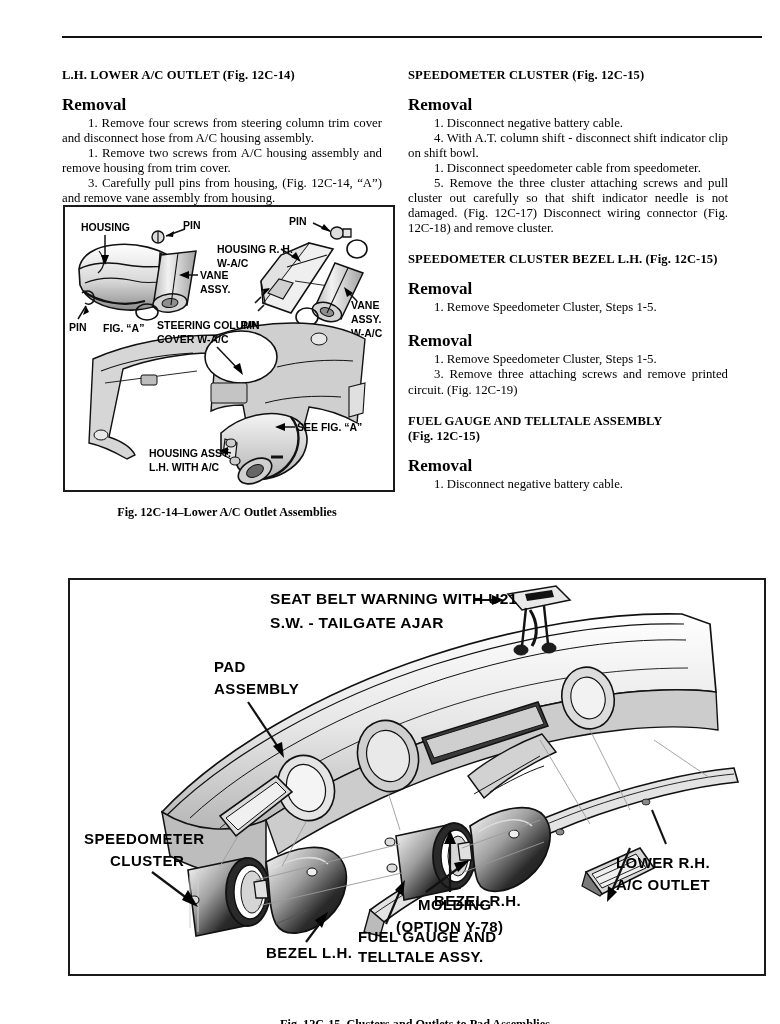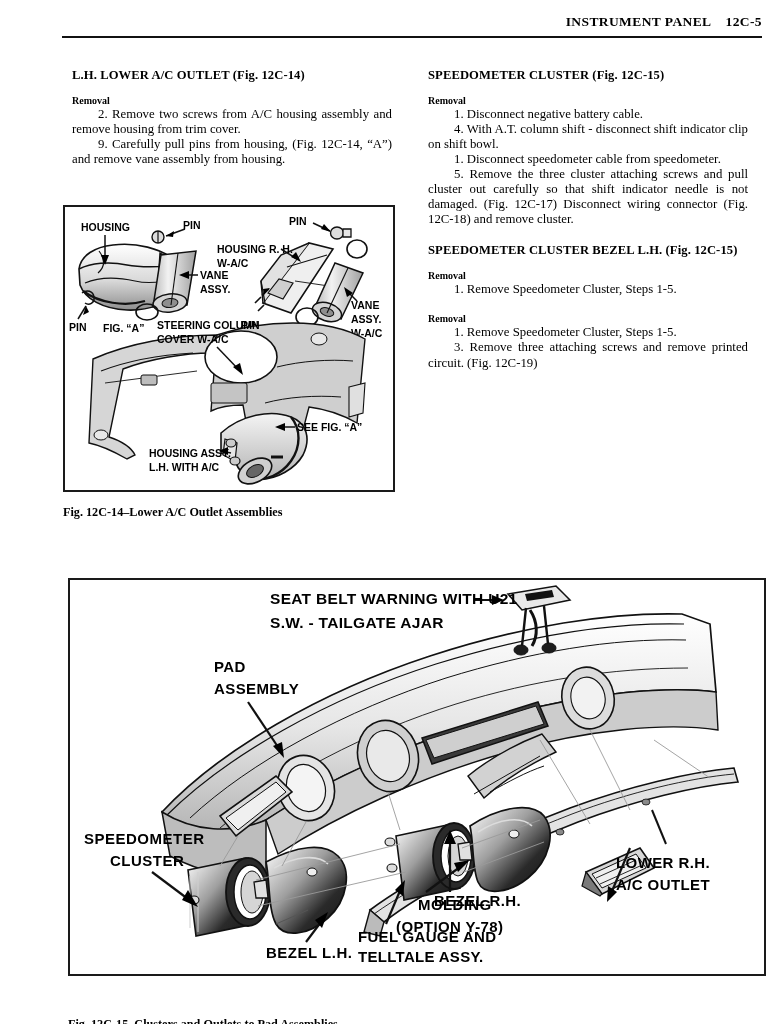--- a/index.html
+++ b/index.html
@@ -17,51 +17,51 @@
     font-weight:bold;font-size:13.5px;letter-spacing:.4px;
   }
   .runhead .sec{margin-left:14px;}
   .rule-top{
     position:absolute;left:62px;right:18px;top:36px;
     height:2px;background:#111;
   }
 
   
   .col{position:absolute;width:320px;}
-  .col-l{left:72px;top:68px;}
-  .col-r{left:428px;top:68px;}
+  .col-l{left:62px;top:68px;}
+  .col-r{left:408px;top:68px;}
 
   h2.head{
     font-family:"Liberation Serif",serif;
     font-weight:bold;font-size:12.6px;
     margin:0 0 11px 0;line-height:1.25;
     letter-spacing:.1px;
   }
   h3.sub{
     font-family:"Liberation Serif",serif;
-    font-weight:bold;font-size:10px;
+    font-weight:bold;font-size:17px;
     margin:0 0 1px 0;
   }
   p.step{
     margin:0;font-size:12.8px;line-height:1.18;
     text-align:justify;text-indent:26px;
     font-family:"Liberation Serif",serif;
     hyphens:none;
   }
   .blk{margin-bottom:16px;}
 
   
   .fig14{
     position:absolute;left:63px;top:205px;
     width:328px;height:283px;
     border:2px solid #1a1a1a;background:#fff;overflow:hidden;
   }
   .fig14 svg{display:block;}
   .cap{
-    position:absolute;text-align:left;
+    position:absolute;text-align:center;
     font-family:"Liberation Serif",serif;
     font-weight:bold;font-size:12.2px;
   }
   .cap14{left:63px;top:505px;width:328px;}
 
   
   .fig15{
     position:absolute;left:68px;top:578px;
     width:694px;height:394px;
     border:2px solid #1a1a1a;background:#fff;overflow:hidden;
@@ -70,31 +70,29 @@
   .cap15{left:68px;top:1017px;width:694px;}
 
   
   .lbl{font-family:"Liberation Sans",sans-serif;font-weight:bold;fill:#000;}
 </style>
 </head>
 <body>
 
 <div class="page">
 
-  <div class="runhead">
-    <span>INSTRUMENT PANEL</span><span class="sec">12C-5</span>
-  </div>
   <div class="rule-top"></div>
 
   <div class="col col-l">
     <div class="blk">
       <h2 class="head">L.H. LOWER A/C OUTLET (Fig. 12C-14)</h2>
       <h3 class="sub">Removal</h3>
-      <p class="step">2. Remove two screws from A/C housing assembly and remove housing from trim cover.</p>
-      <p class="step">9. Carefully pull pins from housing, (Fig. 12C-14, “A”) and remove vane assembly from housing.</p>
+      <p class="step">1. Remove four screws from steering column trim cover and disconnect hose from A/C housing assembly.</p>
+      <p class="step">1. Remove two screws from A/C housing assembly and remove housing from trim cover.</p>
+      <p class="step">3. Carefully pull pins from housing, (Fig. 12C-14, “A”) and remove vane assembly from housing.</p>
     </div>
   </div>
 
   <div class="col col-r">
 
     <div class="blk">
       <h2 class="head">SPEEDOMETER CLUSTER (Fig. 12C-15)</h2>
       <h3 class="sub">Removal</h3>
       <p class="step">1. Disconnect negative battery cable.</p>
       <p class="step">4. With A.T. column shift - disconnect shift indicator clip on shift bowl.</p>
@@ -107,20 +105,28 @@
       <h3 class="sub">Removal</h3>
       <p class="step">1. Remove Speedometer Cluster, Steps 1-5.</p>
     </div>
 
     <div class="blk">
       <h3 class="sub">Removal</h3>
       <p class="step">1. Remove Speedometer Cluster, Steps 1-5.</p>
       <p class="step">3. Remove three attaching screws and remove printed circuit. (Fig. 12C-19)</p>
     </div>
 
+    <div class="blk">
+      <h2 class="head">
+        <span>FUEL GAUGE AND TELLTALE ASSEMBLY</span><br>
+        <span>(Fig. 12C-15)</span>
+      </h2>
+      <h3 class="sub">Removal</h3>
+      <p class="step">1. Disconnect negative battery cable.</p>
+    </div>
 
   </div>
 
   <div class="fig14">
     <svg width="324" height="279" viewBox="0 0 324 279">
       <defs>
         <linearGradient id="g1" x1="0" y1="0" x2="0" y2="1">
           <stop offset="0" stop-color="#ffffff"></stop>
             <stop offset=".55" stop-color="#d9d9d9"></stop>
             <stop offset="1" stop-color="#8f8f8f"></stop>

